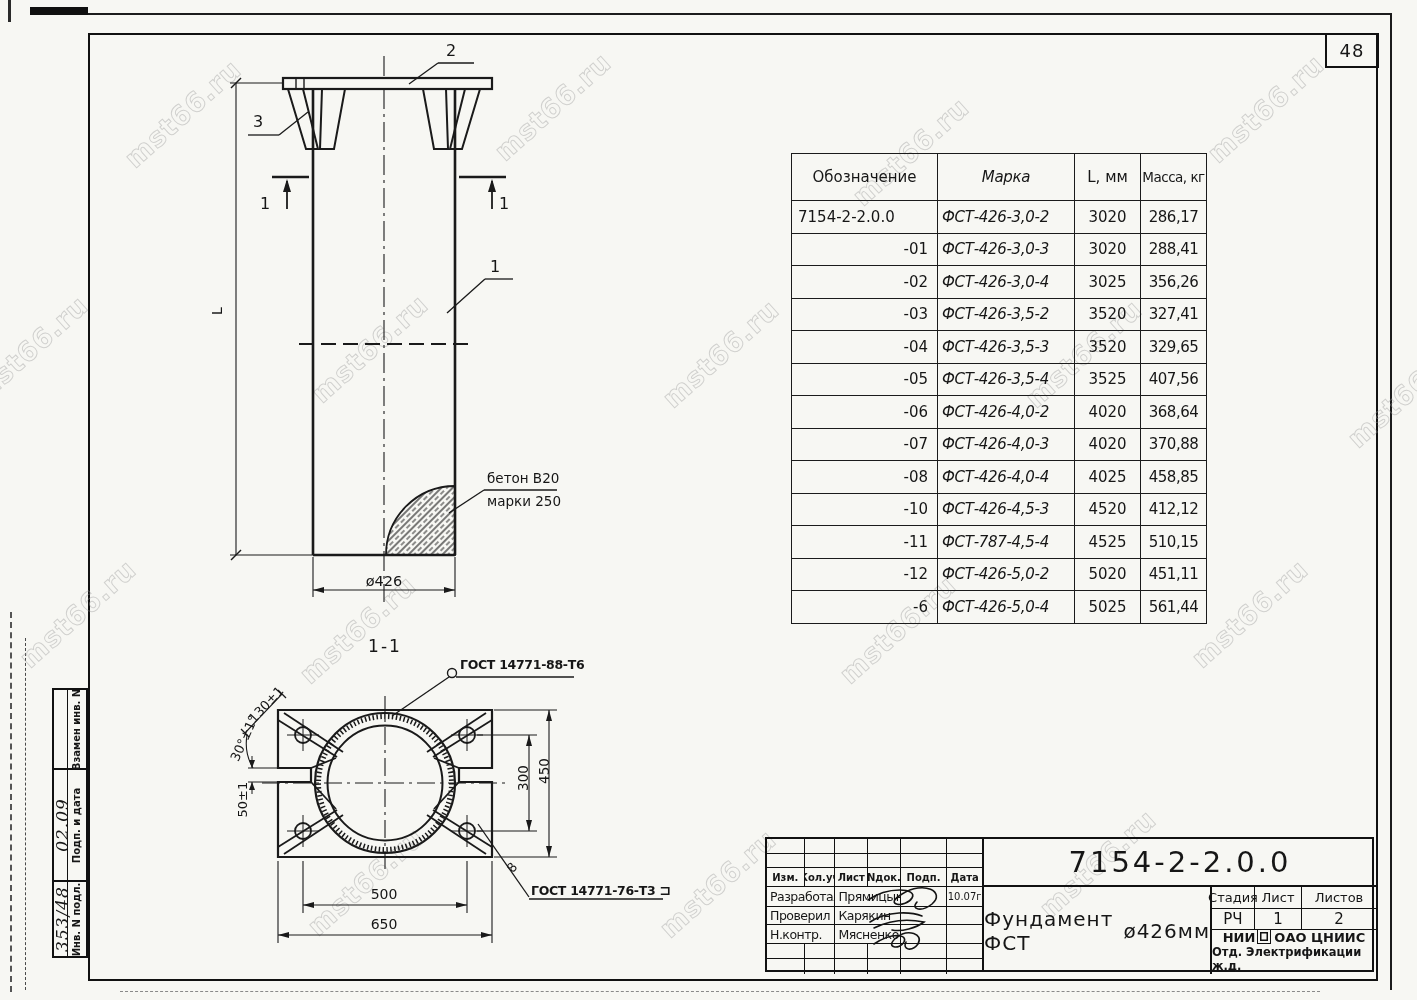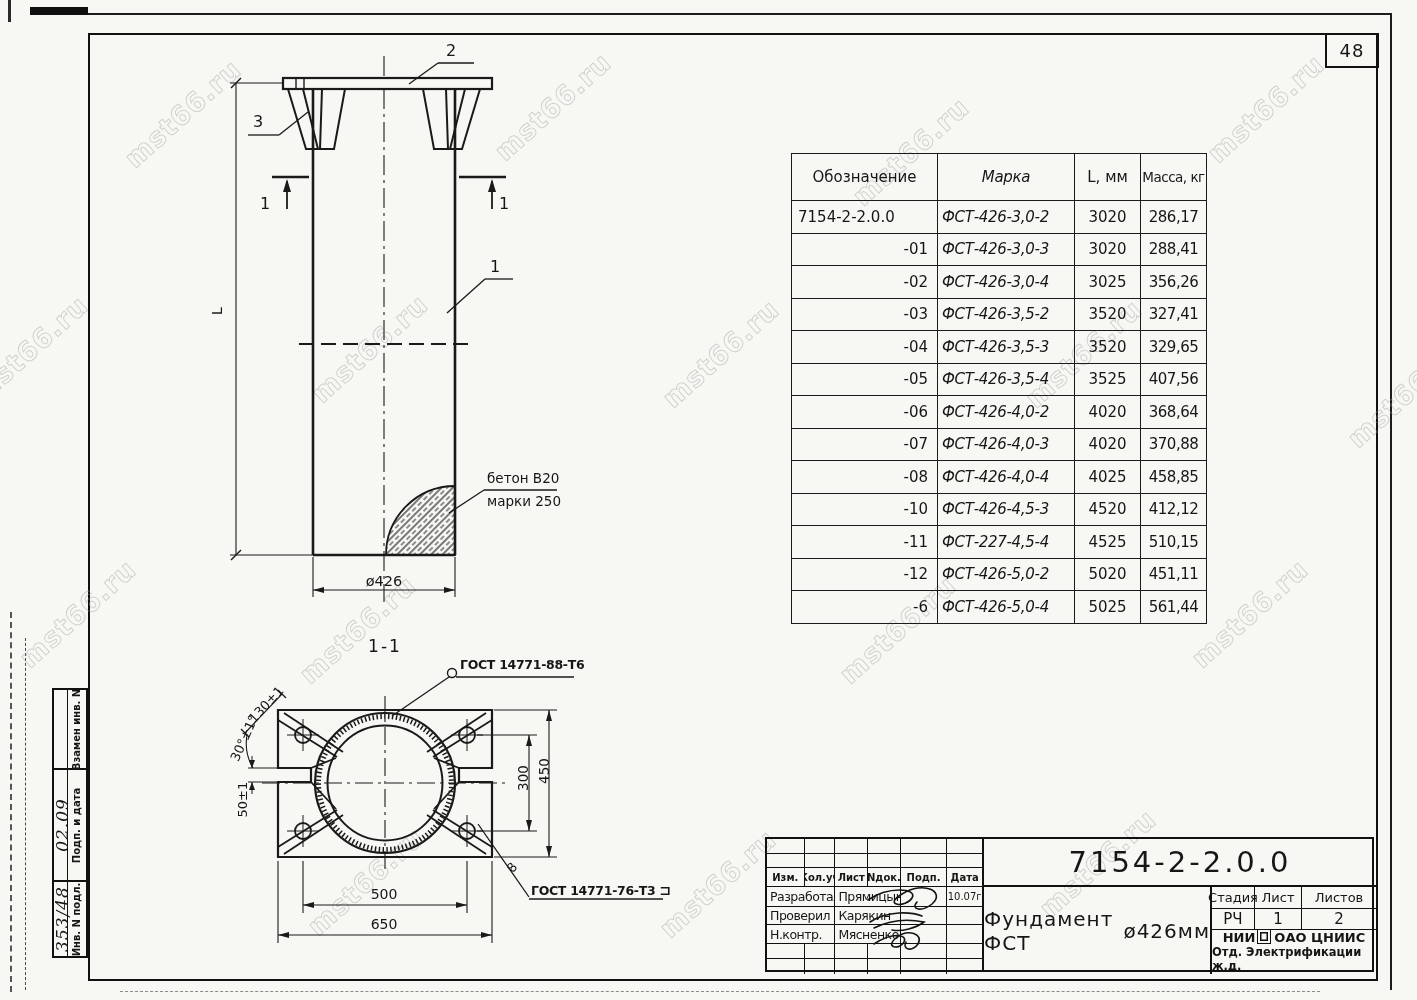--- a/index.html
+++ b/index.html
@@ -345,21 +345,21 @@
           <td class="c3">458,85</td>
         </tr>
         <tr>
           <td class="c0">-10</td>
           <td class="c1">ФСТ-426-4,5-3</td>
           <td class="c2">4520</td>
           <td class="c3">412,12</td>
         </tr>
         <tr>
           <td class="c0">-11</td>
-          <td class="c1">ФСТ-227-4,5-4</td>
+          <td class="c1">ФСТ-787-4,5-4</td>
           <td class="c2">4525</td>
           <td class="c3">510,15</td>
         </tr>
         <tr>
           <td class="c0">-12</td>
           <td class="c1">ФСТ-426-5,0-2</td>
           <td class="c2">5020</td>
           <td class="c3">451,11</td>
         </tr>
         <tr>

